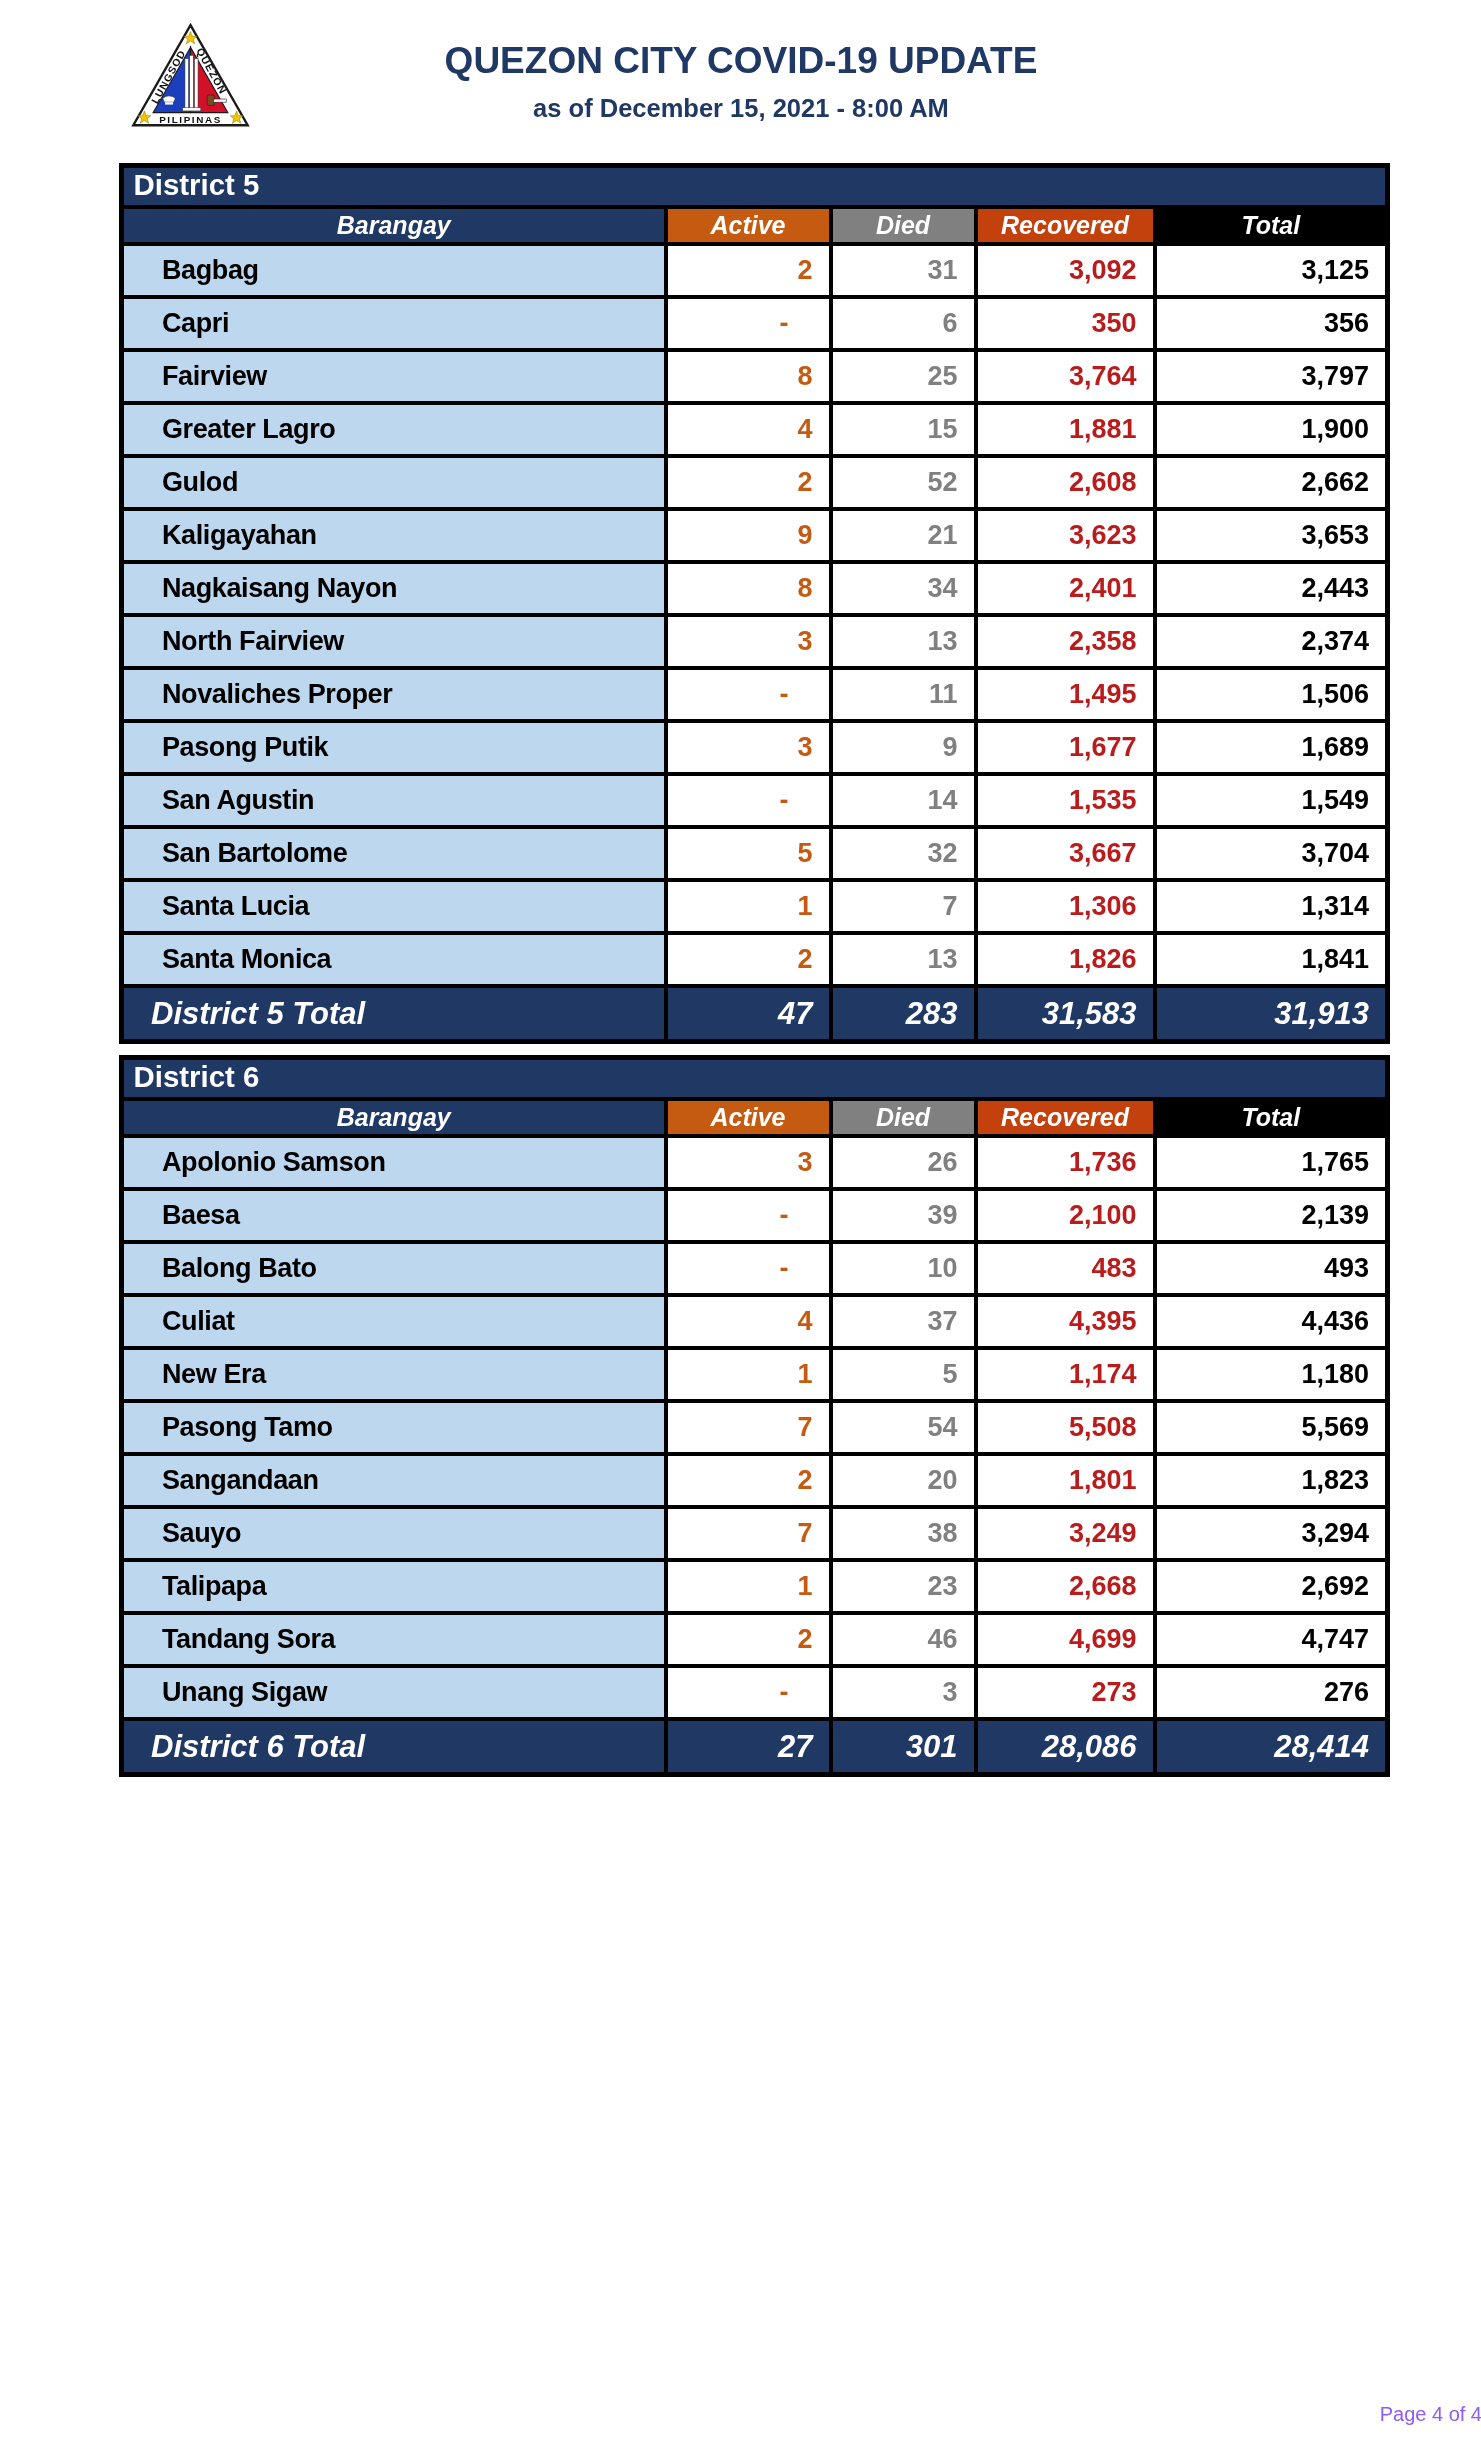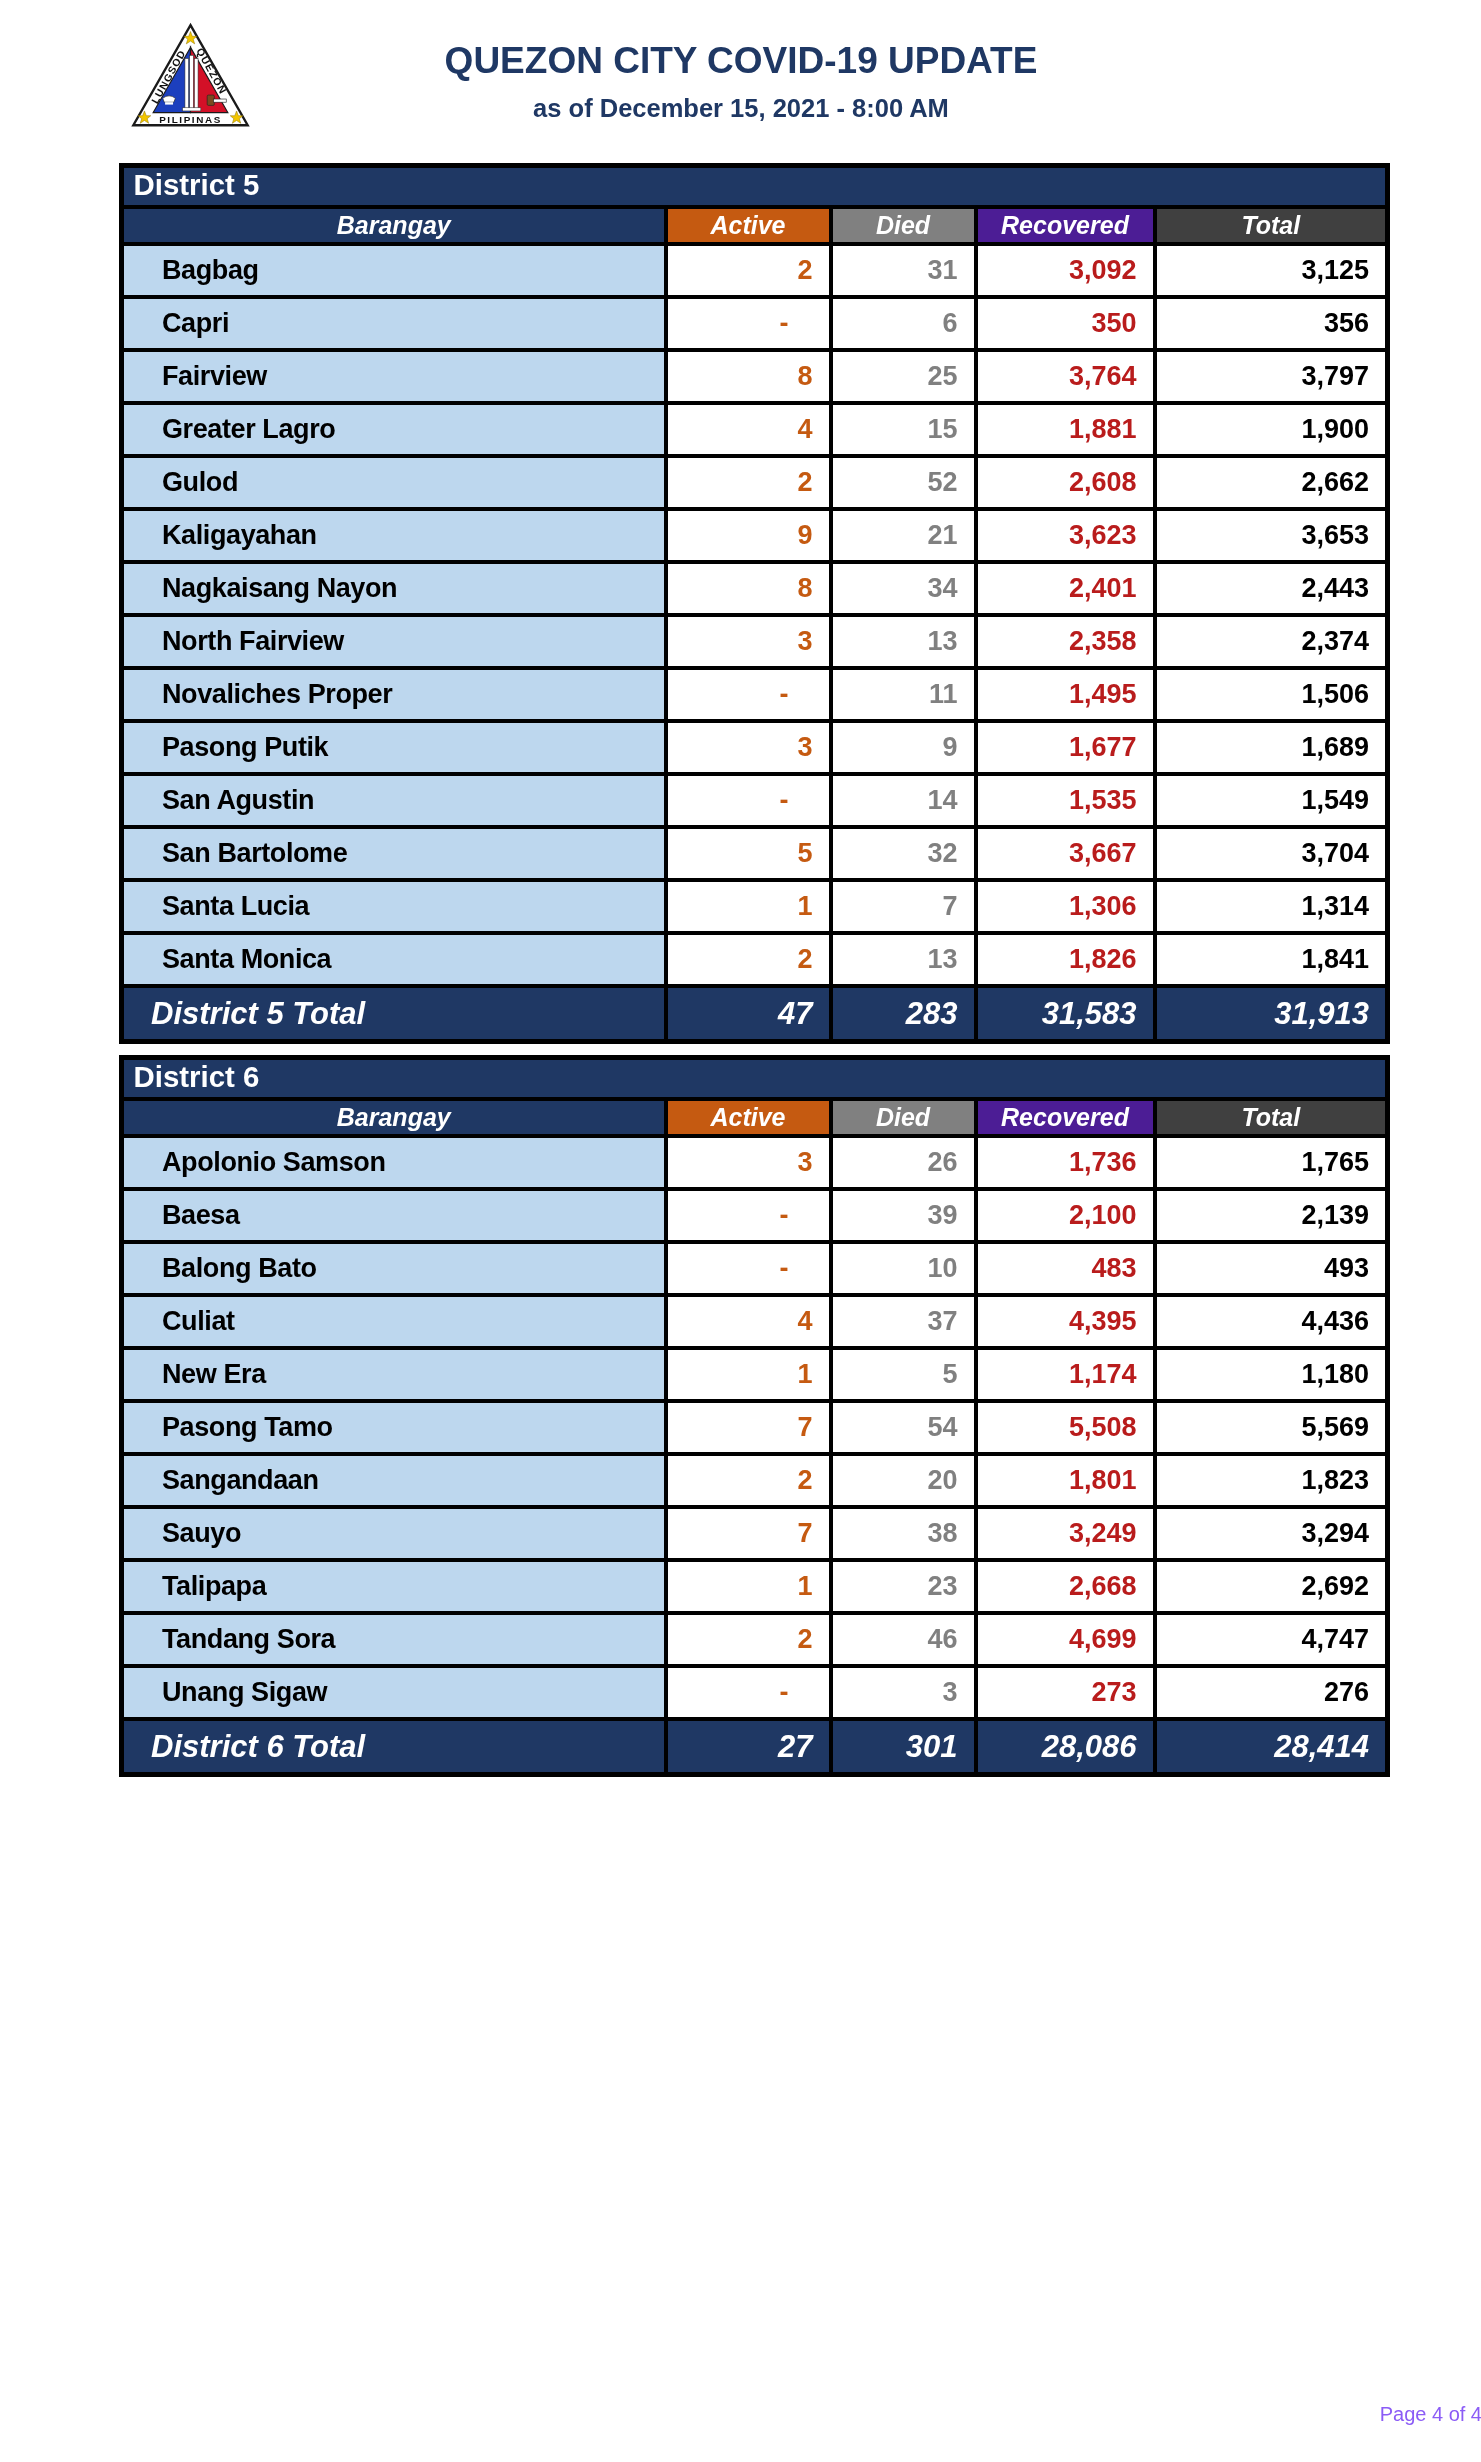--- a/index.html
+++ b/index.html
@@ -74,22 +74,22 @@
     font-size: 25px;
     font-weight: bold;
     font-style: italic;
     color: #ffffff;
     text-align: center;
     padding: 0;
   }
   th.h-name      { background: #1F3864; }
   th.h-active    { background: #C55A11; }
   th.h-died      { background: #808080; }
-  th.h-recovered { background: #4c1d95; }
-  th.h-total     { background: #404040; border-left: 4px solid #ffffff; }
+  th.h-recovered { background: #c2410c; }
+  th.h-total     { background: #000000; border-left: 4px solid #ffffff; }
 
   tr.data-row td { height: 47px; background: #ffffff; font-weight: bold; font-size: 27px; }
   tr.data-row td.c-name {
     background: #BDD7EE;
     color: #000000;
     text-align: left;
     padding-left: 38px;
     letter-spacing: -0.4px;
   }
   tr.data-row td.c-num { text-align: right; padding-right: 16px; }

